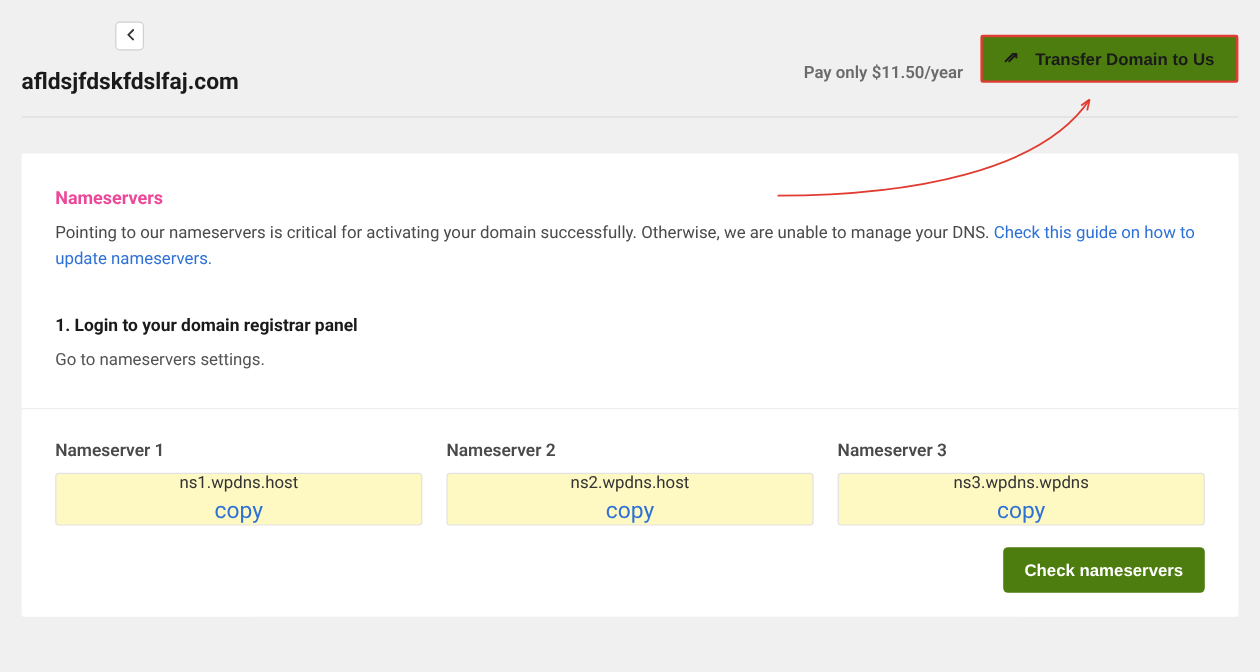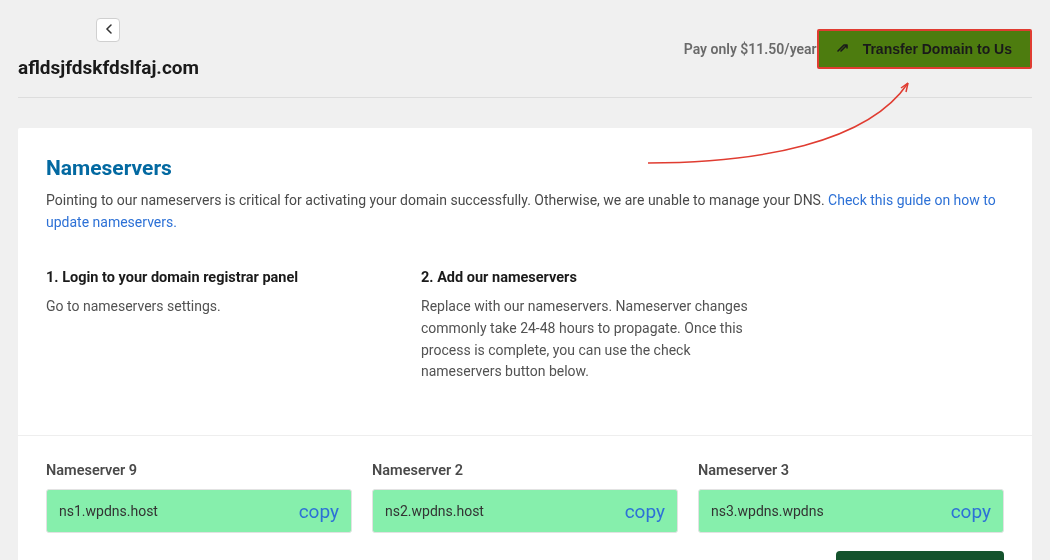--- a/index.html
+++ b/index.html
@@ -42,22 +42,22 @@
       font-size: 12px;
       color: #333;
     }
     .domain-name {
       font-size: 19px;
       font-weight: 700;
       color: #1a1a1a;
     }
     .header-right {
       display: flex;
-      align-items: center;
-      gap: 0;
+      align-items: flex-end;
+      gap: 14px;
     }
     .price-text {
       font-size: 14px;
       font-weight: 600;
       color: #6a6a6a;
     }
     .transfer-btn {
       border: 2px solid #e03c31;
       background: #4d7c0f;
       padding: 10px 18px;
@@ -80,39 +80,39 @@
       background: #ddd;
       margin-bottom: 30px;
     }
     .card {
       background: #fff;
       padding: 28px 28px 20px 28px;
       border-radius: 2px;
       position: relative;
     }
     .section-title {
-      font-size: 21px;
-      font-weight: 700;
-      color: #0369a1;
+      font-size: 15px;
+      font-weight: 700;
+      color: #ec4899;
       margin-bottom: 10px;
     }
     .section-desc {
       font-size: 14px;
       color: #4a4a4a;
       line-height: 1.55;
     }
     .link {
       color: #2d71d6;
       cursor: pointer;
     }
     .steps {
       display: flex;
       gap: 40px;
       margin-top: 36px;
-      margin-bottom: 52px;
+      margin-bottom: 28px;
     }
     .step {
       flex: 0 0 auto;
     }
     .step-1 {
       width: 335px;
     }
     .step-2 {
       width: 340px;
     }
@@ -139,45 +139,46 @@
     .ns-col {
       flex: 1;
     }
     .ns-label {
       font-size: 14.5px;
       font-weight: 600;
       color: #4a4a4a;
       margin-bottom: 10px;
     }
     .ns-field {
-      background: #86efac;
+      background: #fef9c3;
       border: 1px solid #e2e2e2;
       border-radius: 3px;
       height: 44px;
       display: flex;
       align-items: center;
       justify-content: space-between;
       padding: 0 12px;
+      flex-direction: column;
     }
     .ns-value {
       font-size: 14px;
       color: #333;
     }
     .copy-link {
       font-size: 19px;
       color: #2d71d6;
       cursor: pointer;
     }
     .actions {
       margin-top: 18px;
       display: flex;
       justify-content: flex-end;
     }
     .check-btn {
-      background: #14532d;
+      background: #4d7c0f;
       color: #fff;
       border: none;
       padding: 11px 18px;
       font-size: 14px;
       font-weight: 600;
       border-radius: 4px;
       cursor: pointer;
     }
     .arrow-annot {
       position: absolute;
@@ -228,31 +229,27 @@
     <div class="section-title">Nameservers</div>
     <div class="section-desc">
       <span>Pointing to our nameservers is critical for activating your domain successfully. Otherwise, we are unable to manage your DNS. </span><span class="link">Check this guide on how to update nameservers.</span>
     </div>
 
     <div class="steps">
       <div class="step step-1">
         <div class="step-title">1. Login to your domain registrar panel</div>
         <div class="step-body">Go to nameservers settings.</div>
       </div>
-      <div class="step step-2">
-        <div class="step-title">2. Add our nameservers</div>
-        <div class="step-body">Replace with our nameservers. Nameserver changes commonly take 24-48 hours to propagate. Once this process is complete, you can use the check nameservers button below.</div>
-      </div>
     </div>
 
     <div class="ns-divider"></div>
 
     <div class="ns-row">
       <div class="ns-col">
-        <div class="ns-label">Nameserver 9</div>
+        <div class="ns-label">Nameserver 1</div>
         <div class="ns-field">
           <span class="ns-value">ns1.wpdns.host</span>
           <span class="copy-link">copy</span>
         </div>
       </div>
       <div class="ns-col">
         <div class="ns-label">Nameserver 2</div>
         <div class="ns-field">
           <span class="ns-value">ns2.wpdns.host</span>
           <span class="copy-link">copy</span>

